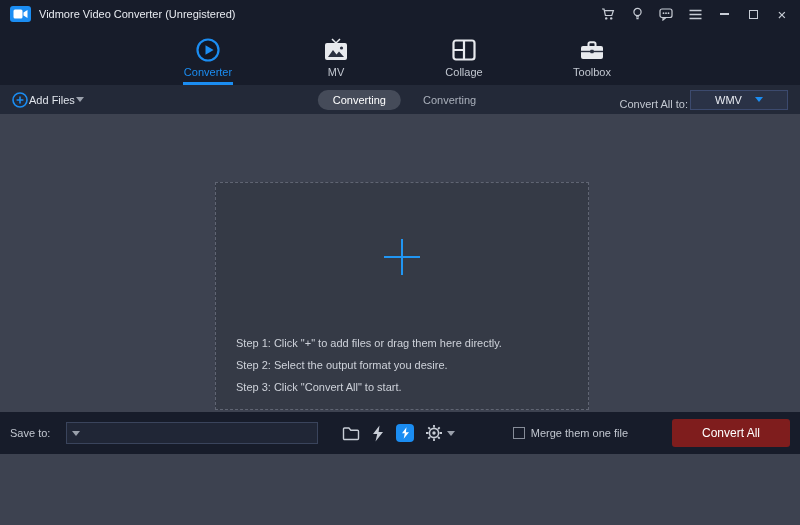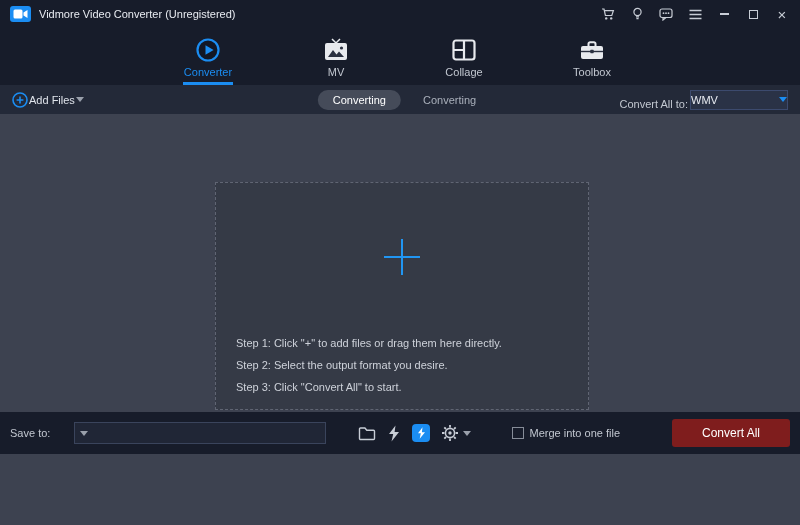--- a/index.html
+++ b/index.html
@@ -28,33 +28,33 @@
   
   .toolbar{height:29px;background:#232938;display:flex;align-items:center;padding:0 12px;position:relative;flex:0 0 auto;}
   .add-files{display:flex;align-items:center;gap:1px;cursor:pointer;}
   .add-files-label{font-size:11px;color:#dfe3ea;}
   .caret-down{width:0;height:0;border-left:4px solid transparent;border-right:4px solid transparent;border-top:5px solid #9aa0ab;}
   .toolbar-center{position:absolute;left:50%;transform:translateX(-50%);display:flex;align-items:center;gap:16px;}
   .pill{background:#454b59;color:#ffffff;border-radius:11px;padding:4px 15px;font-size:11px;cursor:pointer;}
   .converted-label{color:#aab0bb;font-size:11px;cursor:pointer;padding:4px 6px;}
   .toolbar-right{margin-left:auto;display:flex;align-items:flex-end;gap:2px;}
   .convert-to-label{font-size:11px;color:#c2c7d0;}
-  .format-select{width:98px;height:20px;background:#2a3246;border:1px solid #3c4a6e;display:flex;align-items:center;justify-content:space-between;padding:0 0;cursor:pointer;}
+  .format-select{width:98px;height:20px;background:#2a3246;border:1px solid #3c4a6e;display:flex;align-items:center;justify-content:space-between;padding:0 24px;cursor:pointer;}
   .format-value{font-size:11px;color:#e8ebf1;}
   .caret-blue{width:0;height:0;border-left:4px solid transparent;border-right:4px solid transparent;border-top:5px solid #1b8df2;}
 
   
   .main{flex:1 1 auto;background:#3d4250;position:relative;}
   .dropzone{position:absolute;left:215px;top:68px;width:374px;height:228px;background:#353a46;border:1px dashed #60München;border:1px dashed #606573;}
   .plus-icon{position:absolute;left:50%;top:54px;transform:translateX(-50%);}
   .steps{position:absolute;left:20px;top:154px;display:flex;flex-direction:column;gap:10px;}
   .step{font-size:11px;color:#ced2da;}
 
   
-  .footer{height:42px;background:#171c2a;display:flex;align-items:center;padding:16px 10px;gap:24px;flex:0 0 auto;}
+  .footer{height:42px;background:#171c2a;display:flex;align-items:center;padding:16px 10px;gap:16px;flex:0 0 auto;}
   .save-label{font-size:11px;color:#c2c7d0;white-space:nowrap;}
   .path-box{display:flex;align-items:stretch;height:22px;background:#202636;border:1px solid #3a445c;width:252px;}
   .path-input{flex:1;min-width:0;background:transparent;border:none;outline:none;color:#d2d6de;font-size:10px;padding:0 6px;}
   .path-caret{width:18px;display:flex;align-items:center;justify-content:center;cursor:pointer;}
   .footer-icons{display:flex;align-items:center;gap:11px;margin-left:8px;}
   .f-icon{display:flex;align-items:center;justify-content:center;cursor:pointer;}
   .gpu-chip{width:18px;height:18px;background:#1b8df2;border-radius:4px;display:flex;align-items:center;justify-content:center;cursor:pointer;}
   .gear-group{display:flex;align-items:center;gap:4px;cursor:pointer;}
   .merge-group{margin-left:auto;display:flex;align-items:center;gap:6px;cursor:pointer;}
   .checkbox{width:12px;height:12px;border:1px solid #868c98;background:transparent;}
@@ -229,18 +229,18 @@
               </g>
               <circle cx="9" cy="9" r="4.6" fill="none" stroke="#c8cdd6" stroke-width="1.6"></circle>
               <circle cx="9" cy="9" r="1.7" fill="#c8cdd6"></circle>
             </svg>
         </span>
         <span class="caret-down"></span>
       </span>
     </div>
     <div class="merge-group">
       <span class="checkbox"></span>
-      <span class="merge-label">Merge into one file</span>
+      <span class="merge-label">Merge them one file</span>
     </div>
     <button class="convert-btn">Convert All</button>
   </div>
 
 </div>
 
 </body></html>

